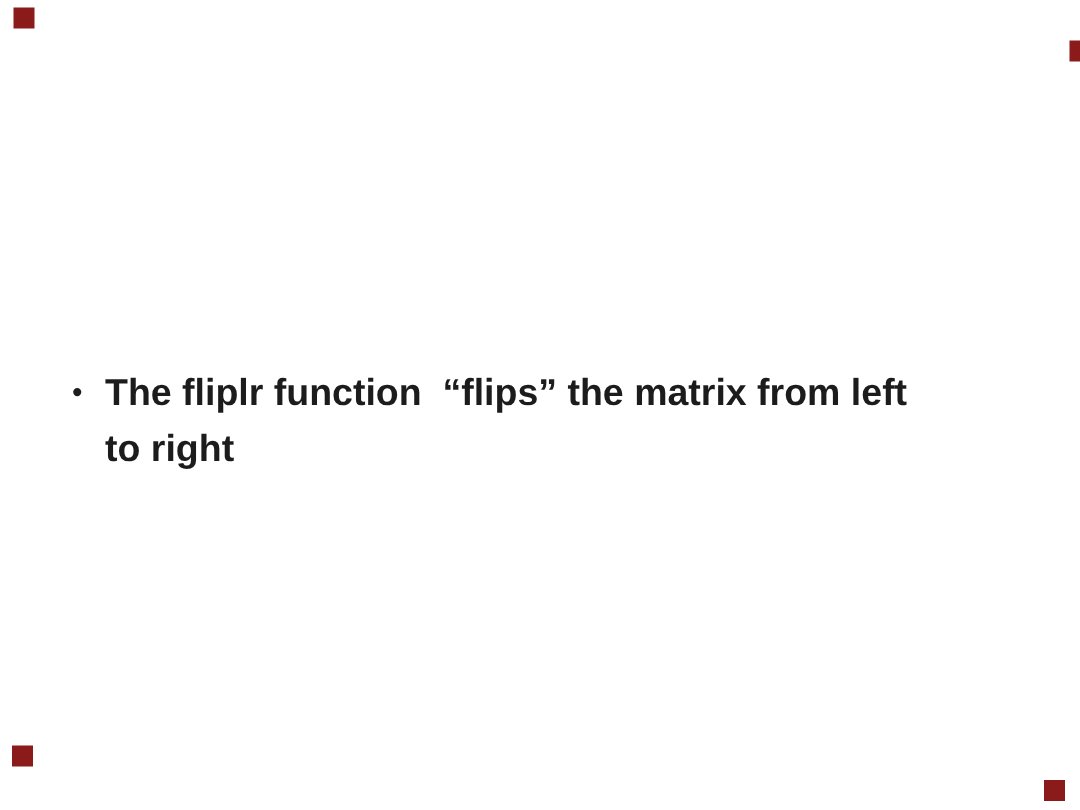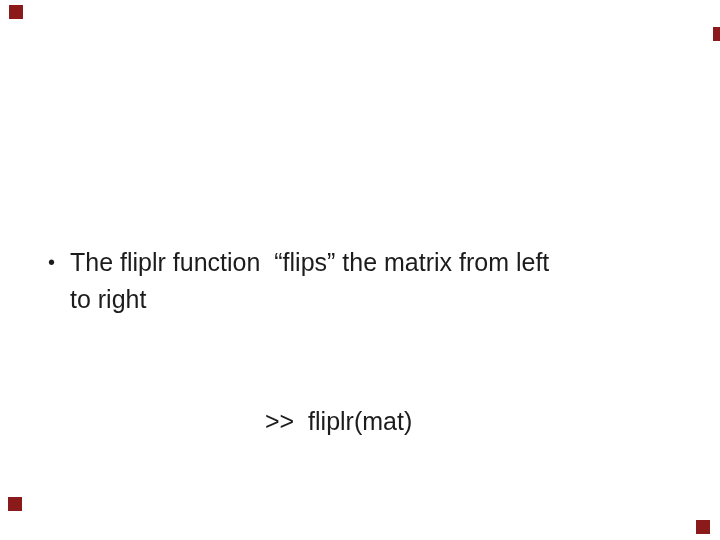--- a/index.html
+++ b/index.html
@@ -46,20 +46,21 @@
   }
   .dot {
     flex: 0 0 25px;
     width: 25px;
     padding-left: 3px;
     font-size: 20px;
     line-height: 37px;
   }
   .bullet-text {
     flex: 1 1 auto;
+    font-weight: bold;
   }
   .command {
     margin: 11px 0 8px 220px;
   }
 </style>
 </head>
 <body>
 
 <div class="slide">
 
@@ -68,21 +69,20 @@
   <div class="corner-accent bl"></div>
   <div class="corner-accent br"></div>
 
   <div class="content">
 
     <div class="bullet-item">
       <span class="dot">•</span>
       <span class="bullet-text">The fliplr function  “flips” the matrix from left
 to right</span>
     </div>
-    <div class="command">&gt;&gt;  fliplr(mat)</div>
 
     
     
 
     
     
 
   </div>
 </div>
 

